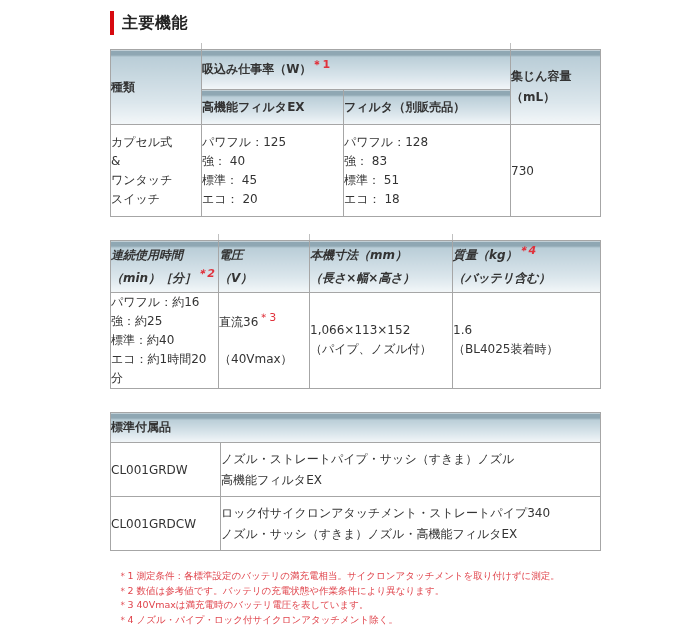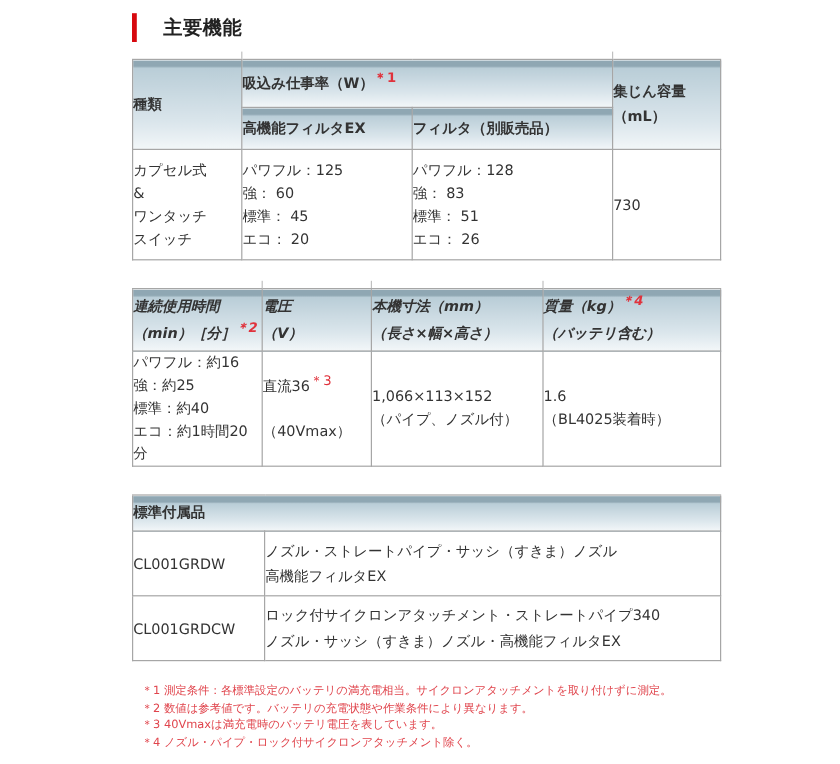--- a/index.html
+++ b/index.html
@@ -3,21 +3,21 @@
 <meta charset="utf-8">
 <style>
   html, body { margin: 0; padding: 0; background: #ffffff; }
   body {
     width: 700px; height: 637px; position: relative; overflow: hidden;
     font-family: "DejaVu Sans", "Liberation Sans", sans-serif;
     color: #333333;
   }
   .title-wrap {
     position: absolute; left: 110px; top: 10px; height: 26px;
-    display: flex; align-items: center; gap: 14px;
+    display: flex; align-items: center;
   }
   .title-bar { width: 4px; height: 24px; background: #d7090f; margin-right: 8px; }
   .title {
     font-size: 16px; font-weight: bold; color: #222;
     letter-spacing: 0.5px;
   }
   table.spec {
     position: absolute; left: 110px; width: 490px;
     border-collapse: collapse; table-layout: fixed;
     font-size: 12px;
@@ -82,29 +82,29 @@
   </tr>
   <tr style="height:92px;padding-left:37px;">
     <td class="cell-lines">
       <div>カプセル式</div>
       <div>&amp;</div>
       <div>ワンタッチ</div>
       <div>スイッチ</div>
     </td>
     <td class="cell-lines">
       <div>パワフル：125</div>
-      <div>強： 60</div>
+      <div>強： 40</div>
       <div>標準： 45</div>
       <div>エコ： 20</div>
     </td>
     <td class="cell-lines">
       <div>パワフル：128</div>
       <div>強： 83</div>
       <div>標準： 51</div>
-      <div>エコ： 26</div>
+      <div>エコ： 18</div>
     </td>
     <td>730</td>
   </tr>
 </tbody>
   </table>
 
 <table class="spec" style="top:234px;">
   <colgroup>
     <col style="width:108px">
       <col style="width:91px">

